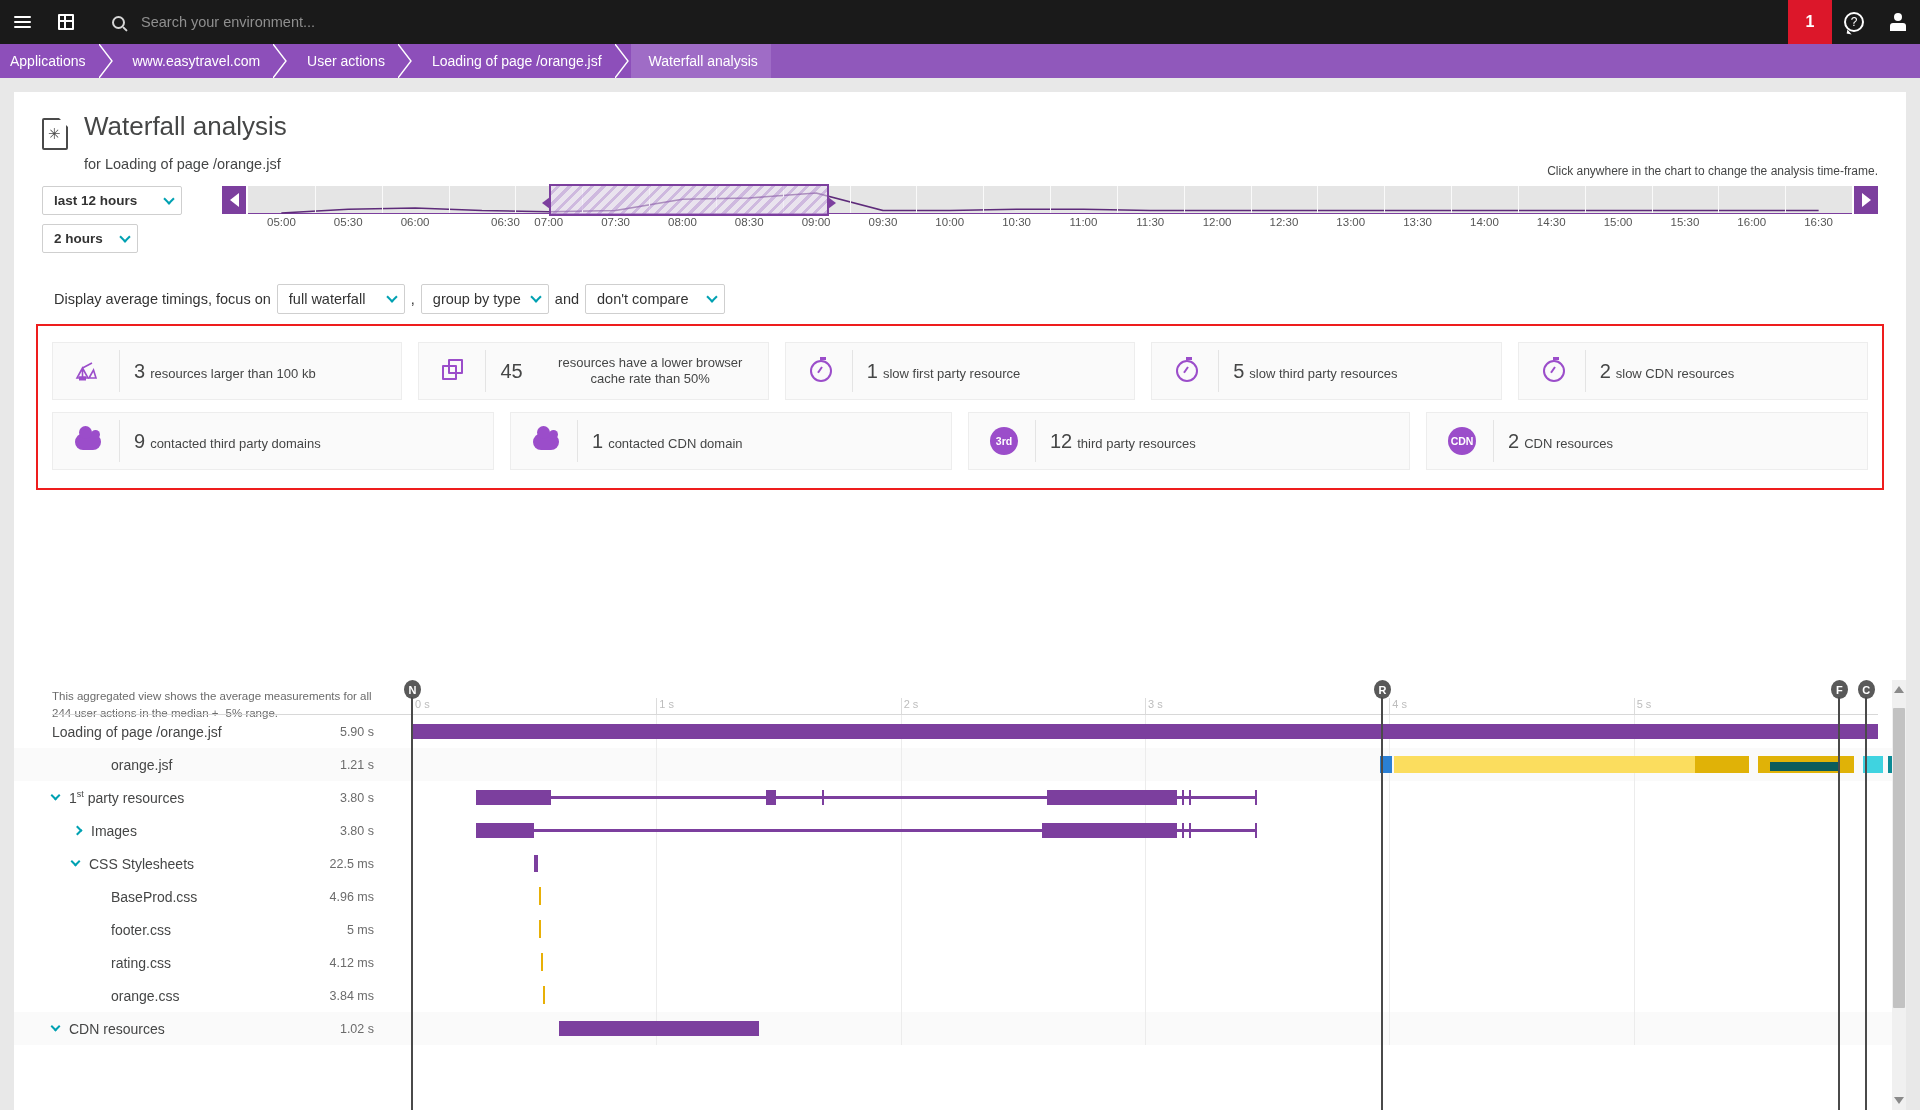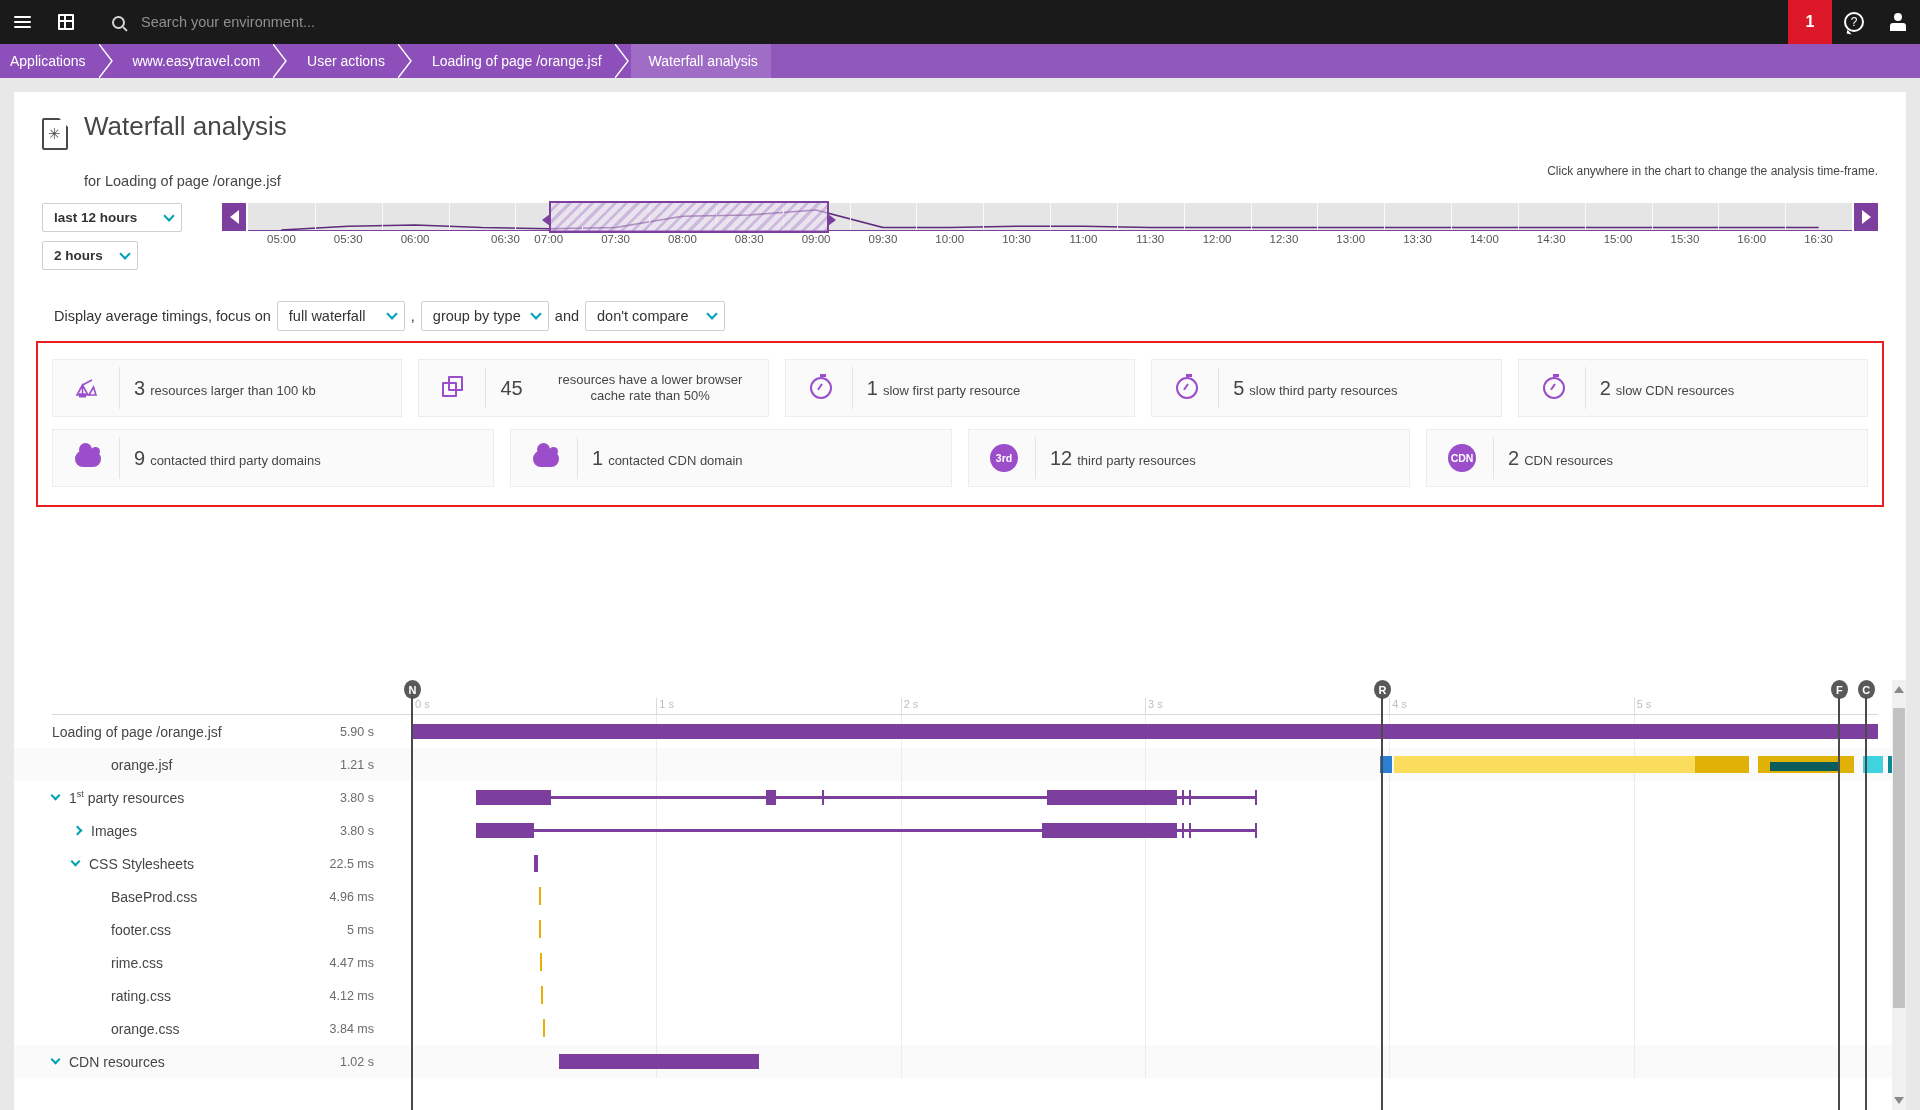--- a/index.html
+++ b/index.html
@@ -124,21 +124,21 @@
   }
   .page-doc-icon:after {
     content: "✳"; position: absolute; left: 4px; top: 6px;
     color: #4a4a4a; font-size: 15px; line-height: 1;
   }
   .h-title {
     font-size: 26px; color: #454646; font-weight: normal;
     margin: 0; line-height: 1.1;
   }
   .h-sub {
-    font-size: 14.5px; color: #454646; margin: 23px 0 0 42px;
+    font-size: 14.5px; color: #454646; margin: 6px 0 0 42px;
   }
 
   .hint-right {
     position: absolute; right: 28px; top: 72px;
     font-size: 12px; color: #454646;
   }
 
   
   .tf-row { display: flex; padding: 14px 28px 0 28px; align-items: flex-start; }
   .tf-selects { width: 140px; flex: none; }
@@ -636,20 +636,21 @@
         <div class="card-txt">
           <span class="card-num">2</span>
           <span>CDN resources</span>
         </div>
       </div>
 
     </div>
   </div>
 
   <div class="wf">
+    <div class="wf-note">This aggregated view shows the average measurements for all 244 user actions in the median +- 5% range.</div>
 
     <div class="wf-scale" id="wf-scale">
         <div class="wf-tickline" style="left: 0%;"></div>
         <div class="wf-tick" style="left: 0%;">0 s</div>
         <div class="wf-tickline" style="left: 16.6667%;"></div>
         <div class="wf-tick" style="left: 16.6667%;">1 s</div>
         <div class="wf-tickline" style="left: 33.3333%;"></div>
         <div class="wf-tick" style="left: 33.3333%;">2 s</div>
         <div class="wf-tickline" style="left: 50%;"></div>
         <div class="wf-tick" style="left: 50%;">3 s</div>
@@ -806,36 +807,20 @@
             <div class="gridv" style="left: 33.3333%;"></div>
             <div class="gridv" style="left: 50%;"></div>
             <div class="gridv" style="left: 66.6667%;"></div>
             <div class="gridv" style="left: 83.3333%;"></div>
             <div class="bar css" style="left: 8.66667%;"></div>
           </div>
         </div>
         <div class="wf-row">
           <div class="wf-label">
             <div class="ind-leaf" style="display: flex; align-items: center;">
-              <span>rime.css</span>
-            </div>
-          </div>
-          <div class="wf-time">4.47 ms</div>
-          <div class="wf-bars">
-            <div class="gridv" style="left: 16.6667%;"></div>
-            <div class="gridv" style="left: 33.3333%;"></div>
-            <div class="gridv" style="left: 50%;"></div>
-            <div class="gridv" style="left: 66.6667%;"></div>
-            <div class="gridv" style="left: 83.3333%;"></div>
-            <div class="bar css" style="left: 8.75%;"></div>
-          </div>
-        </div>
-        <div class="wf-row">
-          <div class="wf-label">
-            <div class="ind-leaf" style="display: flex; align-items: center;">
               <span>rating.css</span>
             </div>
           </div>
           <div class="wf-time">4.12 ms</div>
           <div class="wf-bars">
             <div class="gridv" style="left: 16.6667%;"></div>
             <div class="gridv" style="left: 33.3333%;"></div>
             <div class="gridv" style="left: 50%;"></div>
             <div class="gridv" style="left: 66.6667%;"></div>
             <div class="gridv" style="left: 83.3333%;"></div>

